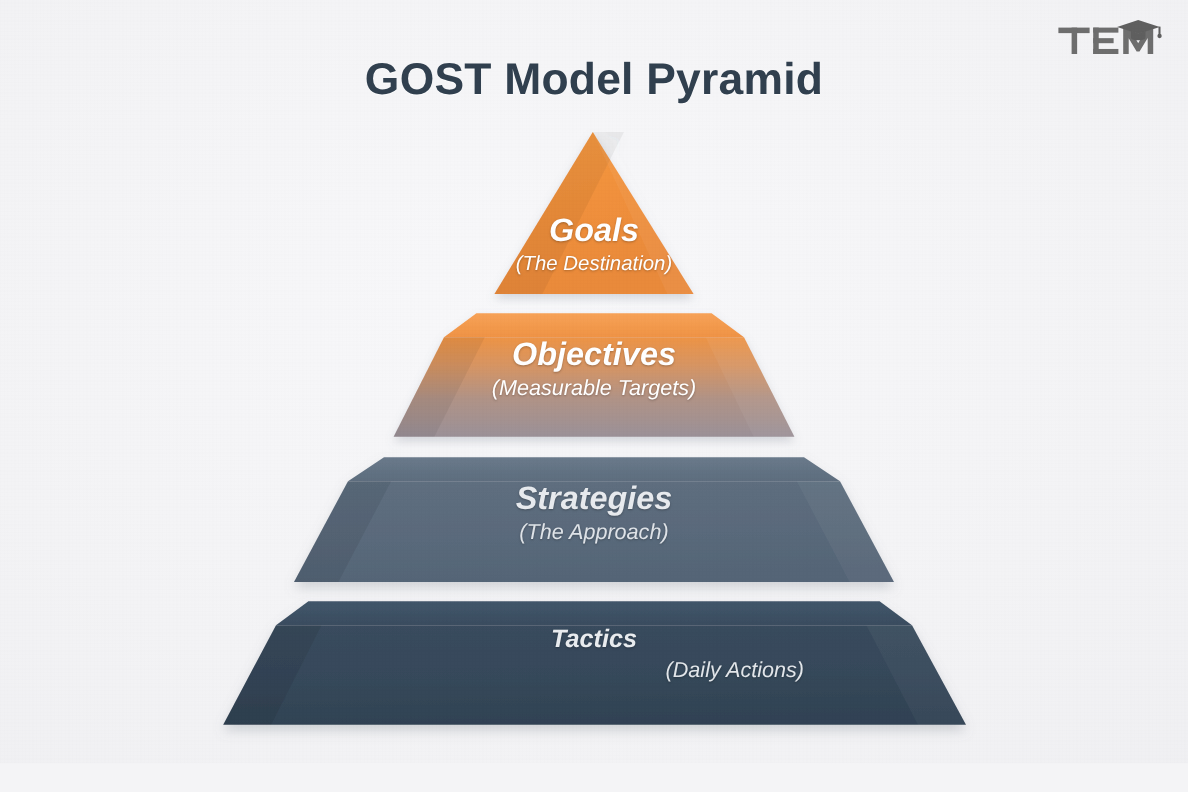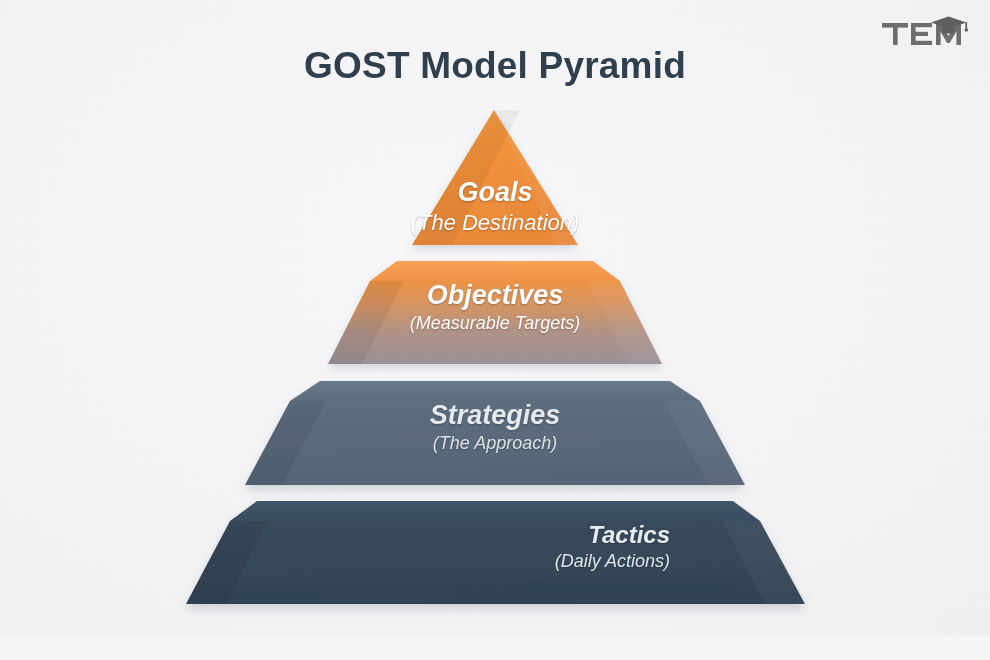--- a/index.html
+++ b/index.html
@@ -88,35 +88,35 @@
   .layer-label .ls {
     display: block;
     font-weight: 400;
     line-height: 1.2;
     margin-top: 3px;
   }
 
   
   #label-goals { left: 345px; top: 178px; width: 300px; }
   #label-goals .lt { font-size: 27px; }
-  #label-goals .ls { font-size: 22px; }
+  #label-goals .ls { font-size: 17px; }
 
   
   #label-objectives { left: 320px; top: 281px; width: 350px; }
   #label-objectives .lt { font-size: 27px; }
   #label-objectives .ls { font-size: 18px; }
 
   
   #label-strategies { left: 320px; top: 401px; width: 350px; }
   #label-strategies .lt { font-size: 27px; color:#e7eaee; }
   #label-strategies .ls { font-size: 18px; color:#dfe3e8; }
 
   
   #label-tactics { left: 320px; top: 522px; width: 350px; }
-  #label-tactics .lt { font-size: 24px; color:#e9ecef;text-align:right; }
+  #label-tactics .lt { font-size: 21px; color:#e9ecef; }
   #label-tactics .ls { font-size: 18px; color:#e2e6ea;text-align:right; }
 </style>
 </head>
 <body>
 
 <div class="canvas">
 
   <div class="logo">
     <svg viewBox="0 0 92 40" width="92" height="40" aria-hidden="true">
       <g fill="#6e6e6e">

